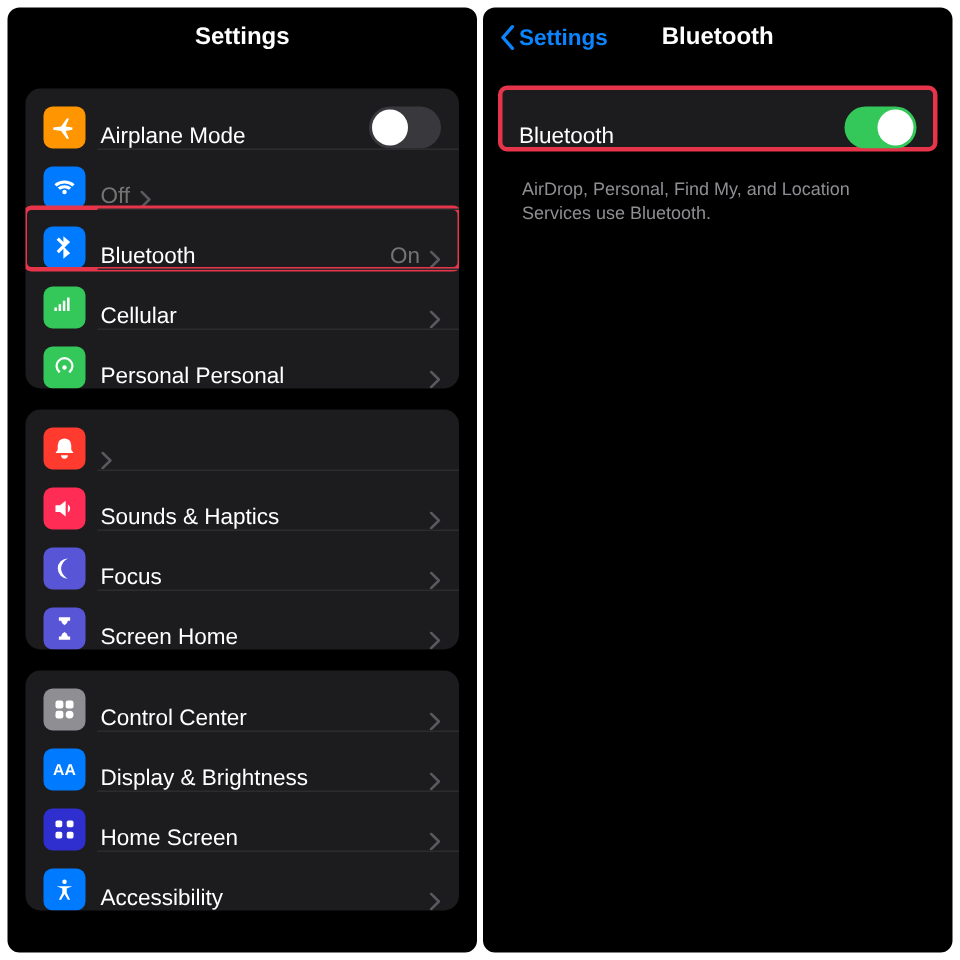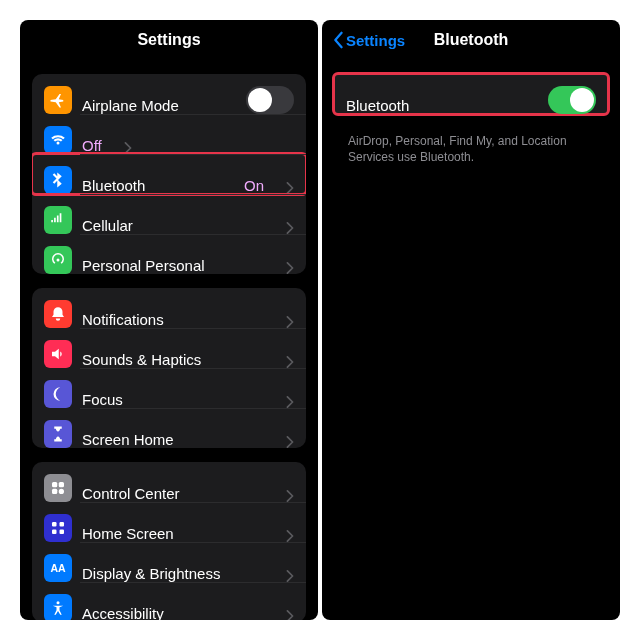--- a/index.html
+++ b/index.html
@@ -1,28 +1,28 @@
 <!DOCTYPE html>
 <html><head>
 <meta charset="utf-8">
 <style>
   html,body{margin:0;padding:0;background:#fff;font-family:-apple-system,Helvetica,Arial,sans-serif}
-  .canvas{width:640px;height:640px;background:#fff;display:flex;gap:4px;padding:20px;box-sizing:border-box}
+  .canvas{width:640px;height:640px;background:#fff;display:flex;gap:4px;padding:5px;box-sizing:border-box}
   .phone{flex:1;background:#000;border-radius:8px;color:#fff;overflow:hidden;display:flex;flex-direction:column;position:relative}
   .hdr{height:40px;display:flex;align-items:center;justify-content:center;position:relative;font-size:16px;font-weight:600}
   .back{position:absolute;left:10px;color:#0a84ff;font-size:15px;display:flex;align-items:center;gap:2px}
   .back svg{width:12px;height:18px}
   .scroll{flex:1;overflow:hidden;padding:0 12px}
   .grp{background:#1c1c1e;border-radius:10px;margin:14px 0;overflow:hidden}
   .row{display:flex;align-items:flex-end;height:40px;padding:0 12px;position:relative}
   .row+.row::before{content:"";position:absolute;top:0;left:48px;right:0;height:1px;background:#2c2c2e}
   .ic{width:28px;height:28px;border-radius:6px;margin-right:10px;display:flex;align-items:center;justify-content:center;flex:0 0 28px}
   .ic svg{width:18px;height:18px;fill:#fff}
   .lbl{flex:1;font-size:15px}
-  .val{color:#f0abfc;font-size:15px;margin-right:22px}
+  .val{color:#737373;font-size:15px;margin-right:6px}
   .chev{flex:0 0 8px}
   .chev svg{width:8px;height:12px;display:block}
   .toggle{width:48px;height:28px;border-radius:14px;position:relative;flex:0 0 48px}
   .toggle.off{background:#39393d}
   .toggle.on{background:#34c759}
   .knob{width:24px;height:24px;border-radius:12px;background:#fff;position:absolute;top:2px}
   .off .knob{left:2px}
   .on .knob{right:2px}
   .hl{outline:3px solid #e6344a;outline-offset:-1px;border-radius:4px}
   .foot{color:#8e8e93;font-size:12px;padding:6px 14px 0;line-height:1.3}
@@ -104,21 +104,20 @@
             </span>
           </div>
         </div>
         <div class="grp">
           <div class="row">
             <span class="ic" style="background:#ff3b30">
               <svg viewBox="0 0 24 24">
                 <path d="M12 3a6 6 0 00-6 6v4l-2 3h16l-2-3V9a6 6 0 00-6-6zm0 18a3 3 0 003-3H9a3 3 0 003 3z"></path>
               </svg>
             </span>
-            <span class="lbl">Notifications</span>
             <span class="chev">
               <svg viewBox="0 0 8 14">
                 <path d="M1 1l6 6-6 6" stroke="#5a5a5e" stroke-width="2" fill="none" stroke-linecap="round" stroke-linejoin="round"></path>
               </svg>
             </span>
           </div>
           <div class="row">
             <span class="ic" style="background:#ff2d55">
               <svg viewBox="0 0 24 24">
                 <path d="M4 9v6h4l5 4V5L8 9zm13 3a4 4 0 00-2-3.5v7A4 4 0 0017 12z"></path>
@@ -169,42 +168,42 @@
               </svg>
             </span>
             <span class="lbl">Control Center</span>
             <span class="chev">
               <svg viewBox="0 0 8 14">
                 <path d="M1 1l6 6-6 6" stroke="#5a5a5e" stroke-width="2" fill="none" stroke-linecap="round" stroke-linejoin="round"></path>
               </svg>
             </span>
           </div>
           <div class="row">
+            <span class="ic" style="background:#007aff">
+              <svg viewBox="0 0 24 24">
+                <text x="12" y="17" font-size="14" font-weight="700" text-anchor="middle" fill="#fff">AA</text>
+              </svg>
+            </span>
+            <span class="lbl">Display &amp; Brightness</span>
+            <span class="chev">
+              <svg viewBox="0 0 8 14">
+                <path d="M1 1l6 6-6 6" stroke="#5a5a5e" stroke-width="2" fill="none" stroke-linecap="round" stroke-linejoin="round"></path>
+              </svg>
+            </span>
+          </div>
+          <div class="row">
             <span class="ic" style="background:#2f2fd0">
               <svg viewBox="0 0 24 24">
                 <rect x="4" y="4" width="6" height="6" rx="1.5"></rect>
                 <rect x="14" y="4" width="6" height="6" rx="1.5"></rect>
                 <rect x="4" y="14" width="6" height="6" rx="1.5"></rect>
                 <rect x="14" y="14" width="6" height="6" rx="1.5"></rect>
               </svg>
             </span>
             <span class="lbl">Home Screen</span>
-            <span class="chev">
-              <svg viewBox="0 0 8 14">
-                <path d="M1 1l6 6-6 6" stroke="#5a5a5e" stroke-width="2" fill="none" stroke-linecap="round" stroke-linejoin="round"></path>
-              </svg>
-            </span>
-          </div>
-          <div class="row">
-            <span class="ic" style="background:#007aff">
-              <svg viewBox="0 0 24 24">
-                <text x="12" y="17" font-size="14" font-weight="700" text-anchor="middle" fill="#fff">AA</text>
-              </svg>
-            </span>
-            <span class="lbl">Display &amp; Brightness</span>
             <span class="chev">
               <svg viewBox="0 0 8 14">
                 <path d="M1 1l6 6-6 6" stroke="#5a5a5e" stroke-width="2" fill="none" stroke-linecap="round" stroke-linejoin="round"></path>
               </svg>
             </span>
           </div>
           <div class="row">
             <span class="ic" style="background:#007aff">
               <svg viewBox="0 0 24 24">
                 <circle cx="12" cy="5" r="2"></circle>

